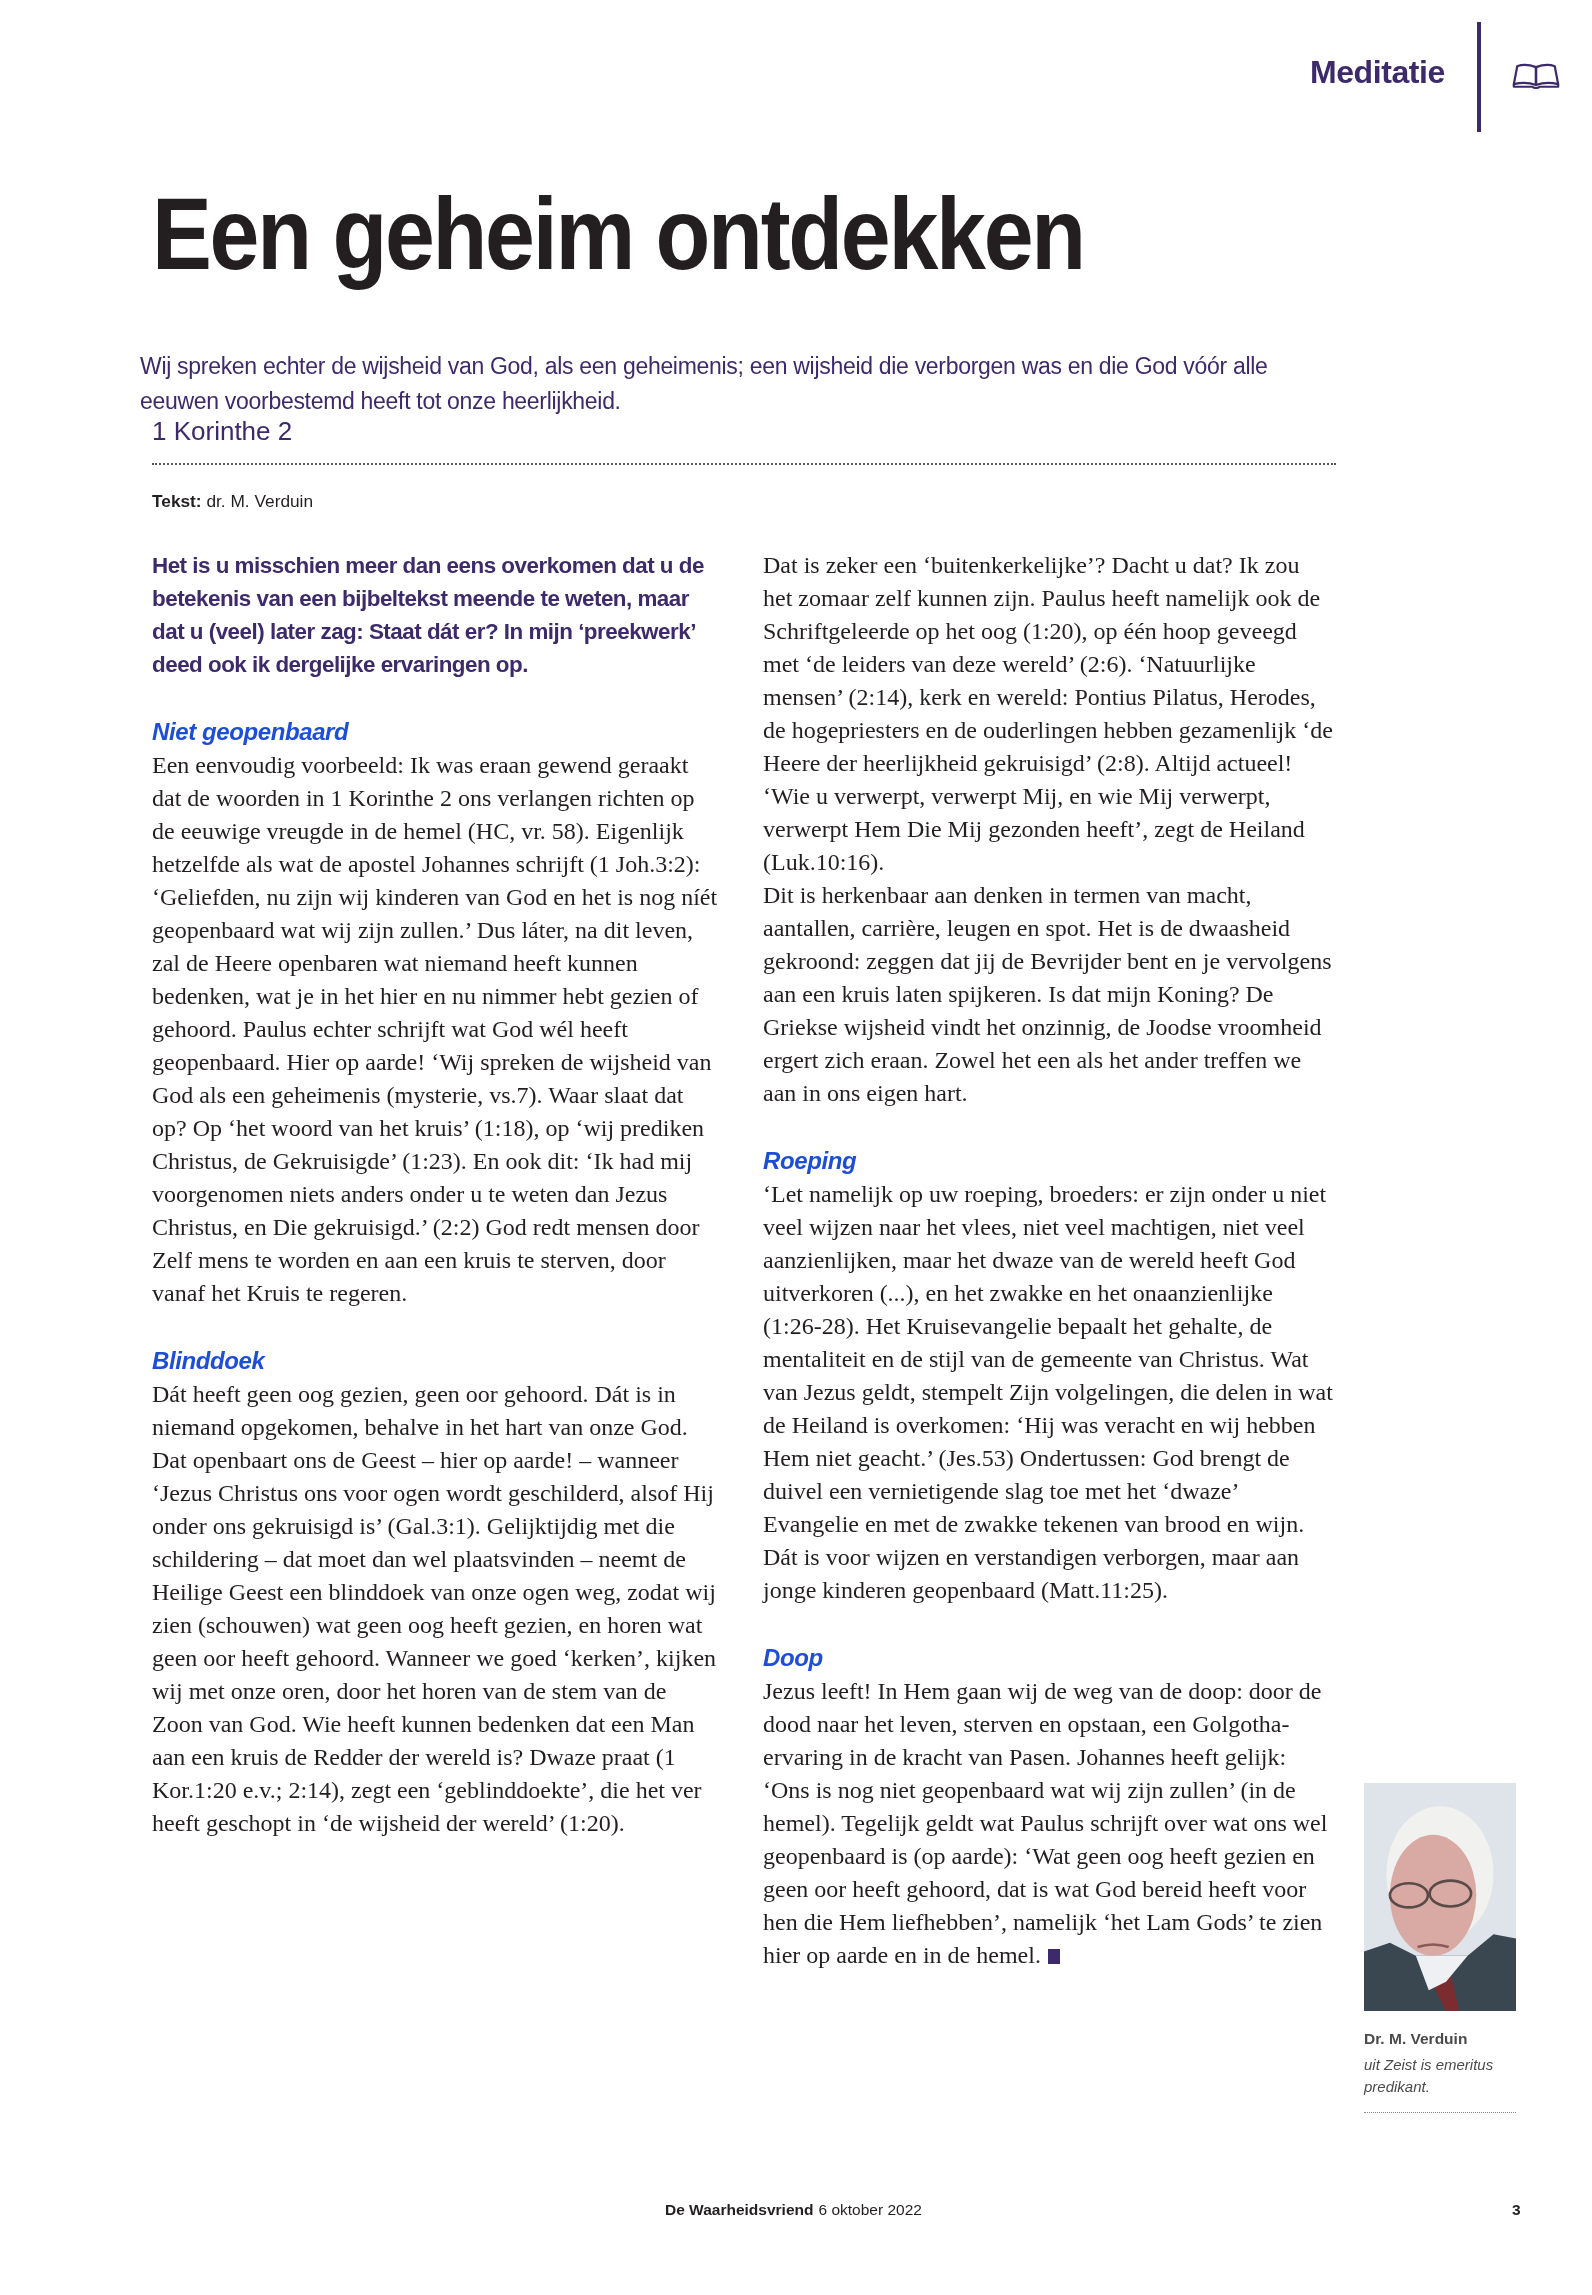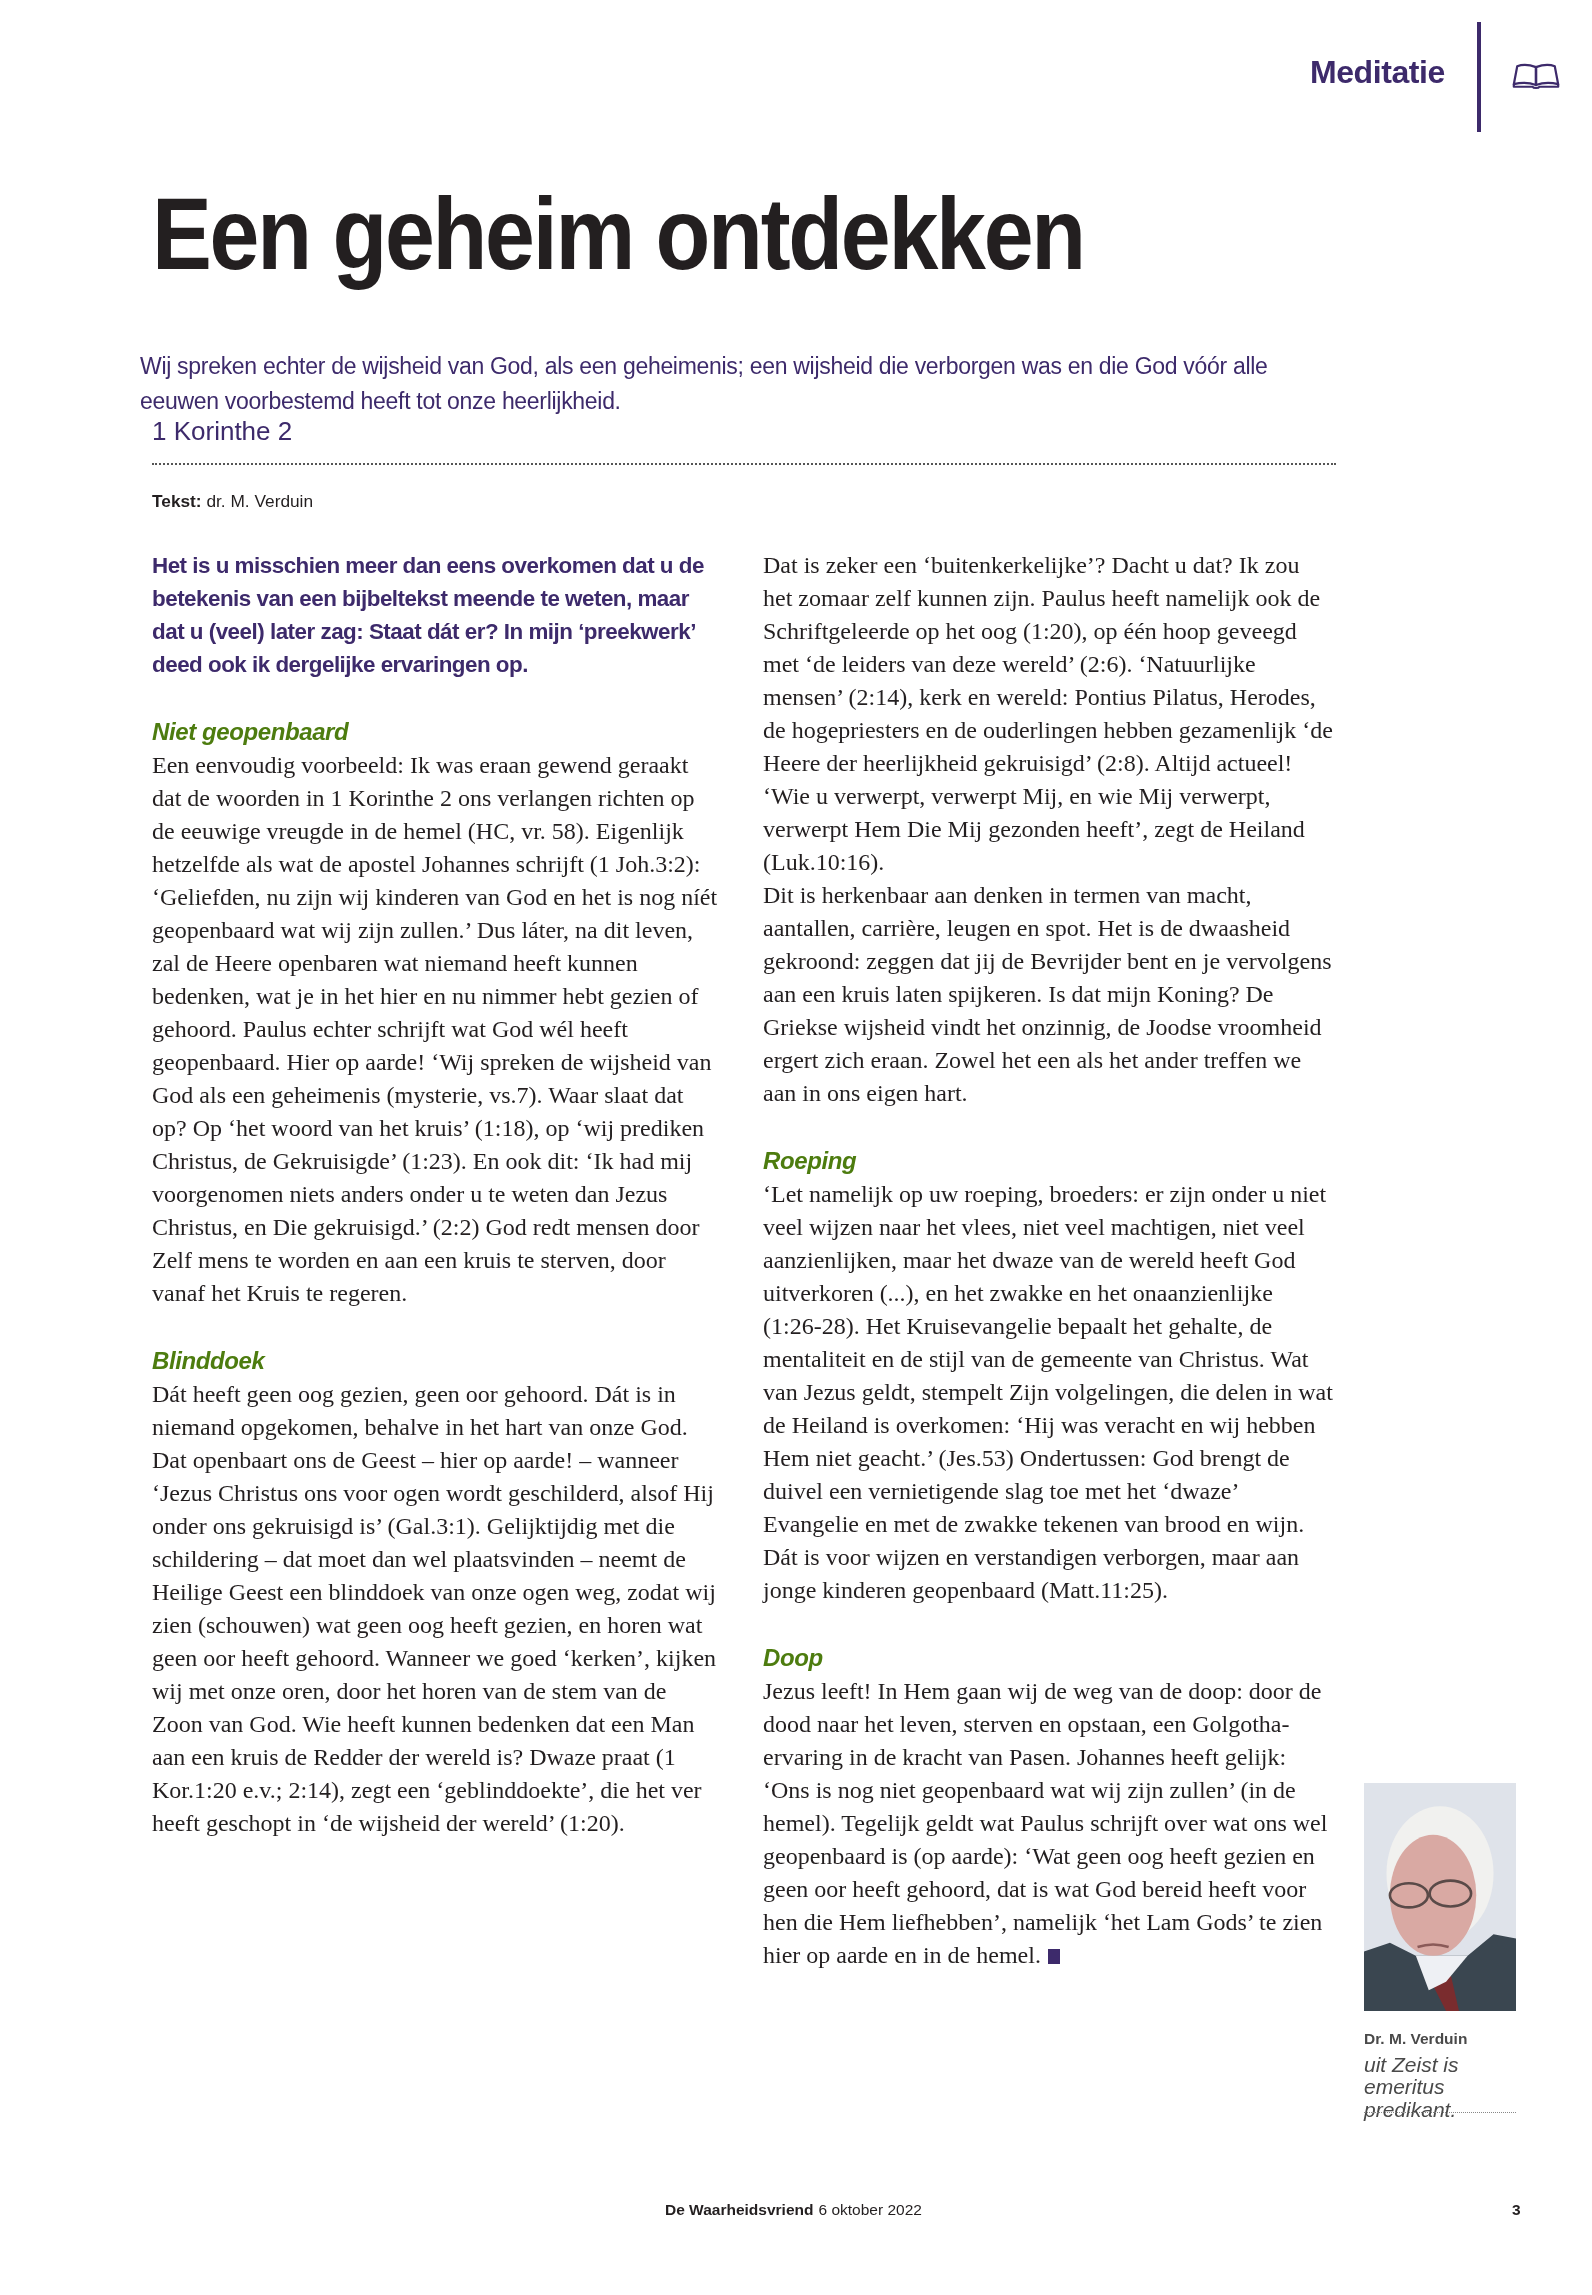--- a/index.html
+++ b/index.html
@@ -63,41 +63,41 @@
     font-family: "Liberation Sans", sans-serif; font-weight: 700;
     font-size: 22.4px; line-height: 33px; color: #3d2a6b; letter-spacing: -0.5px;
     margin-bottom: 32px;
   }
   .para {
     font-family: "Liberation Serif", serif; font-size: 24px;
     line-height: 33px; color: #231f20;
   }
   .subhead {
     font-family: "Liberation Sans", sans-serif; font-weight: 700; font-style: italic;
-    font-size: 24px; line-height: 35px; color: #4d7c0f; margin-top: 33px;
+    font-size: 24px; line-height: 35px; color: #1d4ed8; margin-top: 33px;
     letter-spacing: -0.4px;
   }
   .end-mark {
     display: inline-block; width: 12px; height: 14.7px; background: #3d2a6b;
     margin-left: 7px; vertical-align: -0.9px;
   }
 
   
   .author-photo {
     position: absolute; left: 1364px; top: 1783px; width: 152px; height: 228px;
     overflow: hidden; background: linear-gradient(180deg,#d8dde4 0%,#e9e6e4 40%,#c8b7b1 70%,#3b4a55 100%);
   }
   .author-name {
     position: absolute; left: 1364px; top: 2030px;
     font-family: "Liberation Sans", sans-serif; font-weight: 700; font-size: 15.5px;
     color: #4a4a4a;
   }
   .author-desc {
     position: absolute; left: 1364px; top: 2054px; width: 155px;
-    font-family: "Liberation Sans", sans-serif; font-style: italic; font-size: 21px;
+    font-family: "Liberation Sans", sans-serif; font-style: italic; font-size: 15px;
     line-height: 22.4px; color: #4a4a4a;
   }
   .author-rule {
     position: absolute; left: 1364px; top: 2112px; width: 152px;
     border-top: 1.7px dotted #888;
   }
 
   
   .footer {
     position: absolute; top: 2201px; left: 665px;

